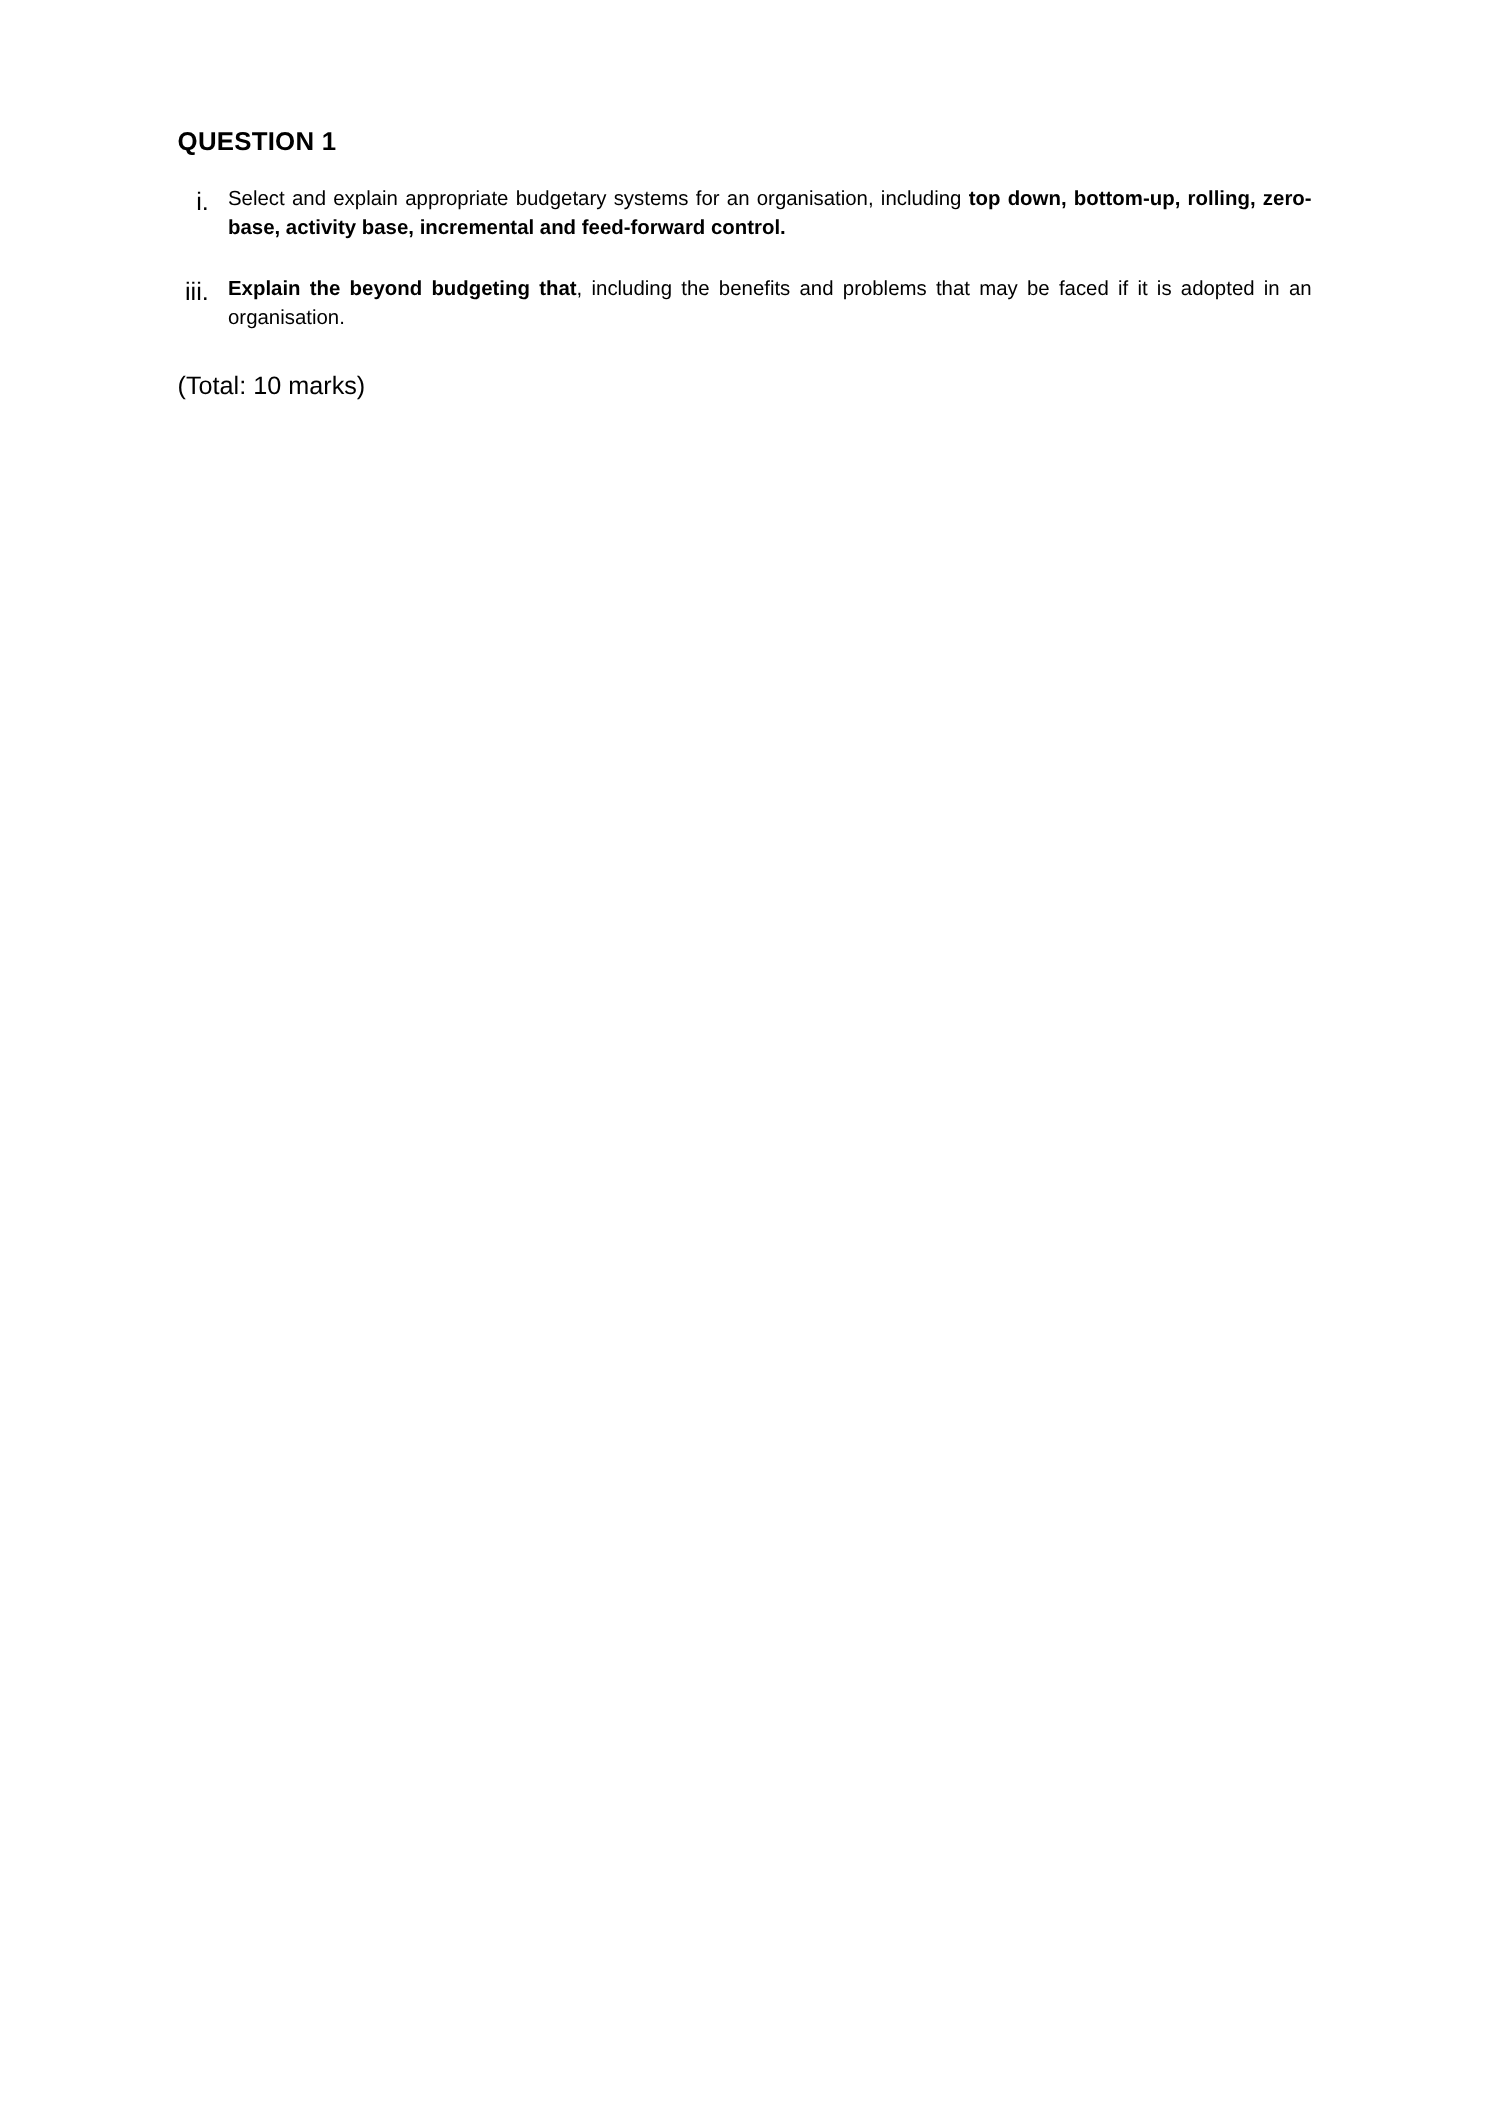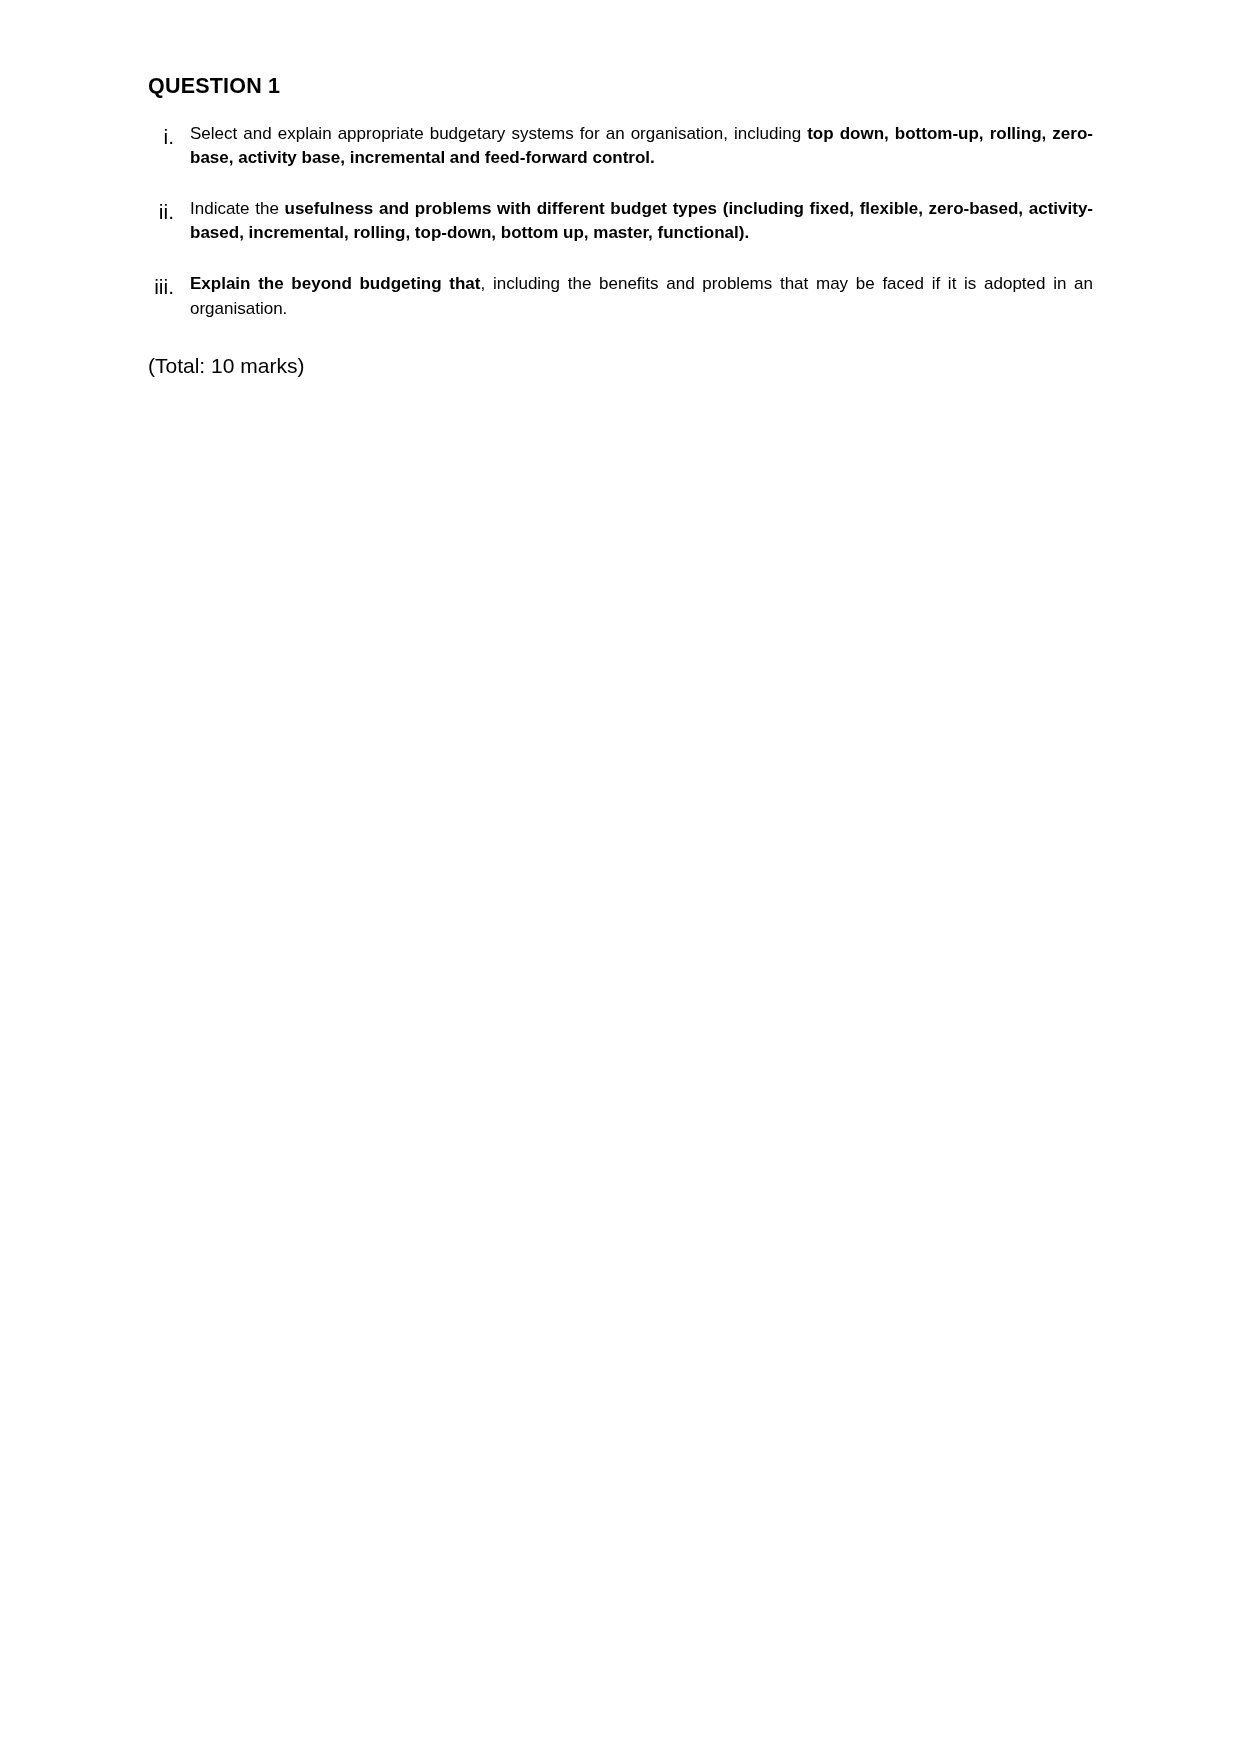--- a/index.html
+++ b/index.html
@@ -13,21 +13,21 @@
     font-family: "Liberation Sans", sans-serif;
     color: #000000;
     -webkit-font-smoothing: antialiased;
   }
   .page {
     position: relative;
     width: 1241px;
     height: 1755px;
     background: #ffffff;
     box-sizing: border-box;
-    padding: 73px 148px 0 148px;
+    padding: 105px 148px 0 148px;
   }
   .q-title {
     font-size: 21.5px;
     font-weight: bold;
     letter-spacing: 0.2px;
     margin: 0 0 22px 0;
     line-height: 1.25;
   }
   .q-list {
     list-style: none;
@@ -77,24 +77,20 @@
 
   <h1 class="q-title">QUESTION 1</h1>
 
   <ol class="q-list">
 
     <li class="q-item">
       <span class="q-marker">i.</span>
       <span class="q-body"><span>Select and explain appropriate budgetary systems for an organisation, including </span><b>top down, bottom-up, rolling, zero-base, activity base, incremental and feed-forward control.</b></span>
     </li>
 
-    <li class="q-item">
-      <span class="q-marker">ii.</span>
-      <span class="q-body"><span>Indicate the </span><b>usefulness and problems with different budget types (including fixed, flexible, zero-based, activity- based, incremental, rolling, top-down, bottom up, master, functional).</b></span>
-    </li>
 
     <li class="q-item">
       <span class="q-marker">iii.</span>
       <span class="q-body"><b>Explain the beyond budgeting that</b><span>, including the benefits and problems that may be faced if it is adopted in an organisation.</span></span>
     </li>
 
   </ol>
 
   <div class="total-line">(Total: 10 marks)</div>
 

